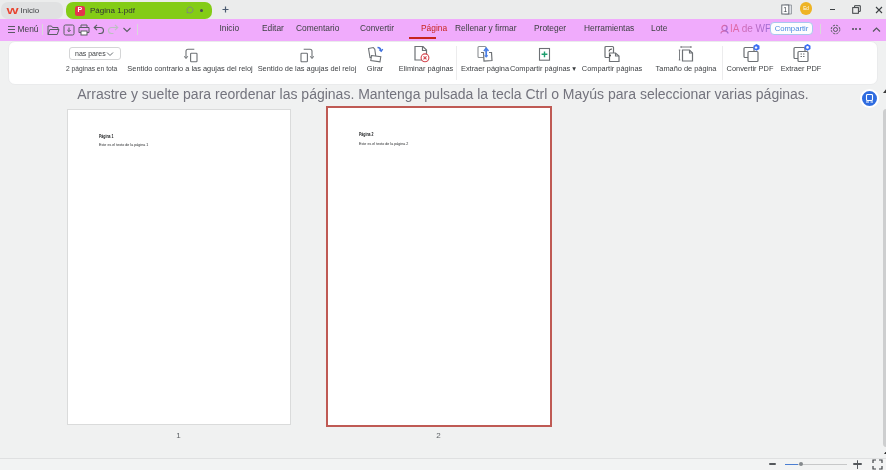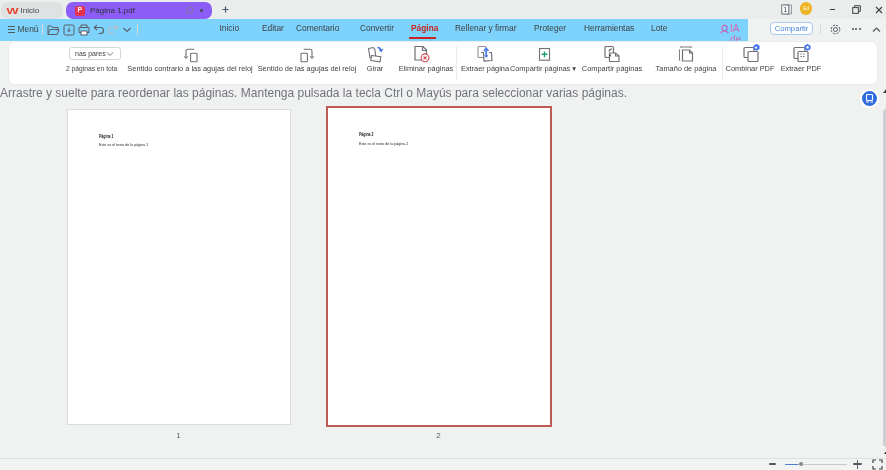--- a/index.html
+++ b/index.html
@@ -3,36 +3,36 @@
 <style>
 *{margin:0;padding:0;box-sizing:border-box}
 html,body{width:886px;height:470px;overflow:hidden}
 body{font-family:"Liberation Sans",sans-serif;position:relative;background:#f0f1f1}
 .abs{position:absolute}
 
 #titlebar{left:0;top:0;width:886px;height:19px;background:#ebecec}
 #tab-inicio{left:1px;top:2px;width:62px;height:17px;background:#e0e1e2;border-radius:7px;display:flex;align-items:center}
 #tab-inicio .w{font-weight:900;font-size:9.5px;color:#e8432e;margin-left:6.5px;transform:scaleX(1.35);display:inline-block}
 #tab-inicio .t{font-size:8px;color:#3f4245;margin-left:4px}
-#tab-doc{left:66px;top:2px;width:146px;height:17px;background:#8b5cf6;border-radius:7px;display:flex;align-items:center}
+#tab-doc{left:66px;top:2px;width:146px;height:17px;background:#84cc16;border-radius:7px;display:flex;align-items:center}
 #pdfico{width:10px;height:10px;margin-left:9px;background:#e5334d;border-radius:2.5px;position:relative}
 #pdfico::after{content:"P";position:absolute;left:2.6px;top:0.6px;font-size:7px;font-weight:bold;color:#fff}
 #tab-doc .t{font-size:8px;color:#2f3235;margin-left:5px}
 
-#menurow{left:0;top:19px;width:748px;height:22px;background:#7dd3fc}
+#menurow{left:0;top:19px;width:886px;height:22px;background:#f0abfc}
 .mtab{position:absolute;top:4px;font-size:8.4px;color:#3e4144}
 .sep{position:absolute;width:1px;background:#d8d9da}
 
 #ribbonzone{left:0;top:41px;width:790px;height:45px;background:#f0f1f1}
 #ribbonpanel{position:absolute;left:8px;top:0px;width:870px;height:44px;background:#fff;border-radius:7px;border:1px solid #eaebec}
 .rlabel{position:absolute;top:22.5px;font-size:7.4px;color:#3b3e41;white-space:nowrap;transform:translateX(-50%)}
 .rsep{position:absolute;top:5px;height:34px;width:1px;background:#ececed}
 
 #content{left:0;top:86px;width:886px;height:371.5px;background:#f0f1f1}
-#hint{position:absolute;left:0;top:-0.5px;width:886px;font-size:12px;color:#73737d}
+#hint{position:absolute;left:0;top:-0.5px;width:886px;text-align:center;font-size:14px;color:#73737d}
 #page1{position:absolute;left:67px;top:22.5px;width:224px;height:316.5px;background:#fff;border:1px solid #dadbdb}
 #page2{position:absolute;left:325.5px;top:20px;width:226px;height:320.5px;background:#fff;border:2px solid #bf5a54}
 .pt1{position:absolute;font-size:4.5px;font-weight:bold;color:#151719;white-space:nowrap;transform:scaleX(0.78);transform-origin:0 0}
 .pt2{position:absolute;font-size:4.1px;color:#26282a;white-space:nowrap;transform:scaleX(0.9);transform-origin:0 0}
 .plabel{position:absolute;top:344.5px;font-size:8px;color:#5f6367;transform:translateX(-50%)}
 
 #statusbar{left:0;top:457.5px;width:886px;height:12.5px;background:#f2f3f3;border-top:1px solid #dfe0e1}
 svg{display:block}
 </style></head>
 <body>
@@ -102,21 +102,21 @@
     </svg>
   <svg class="abs" style="left:122px;top:7px" width="10" height="8" viewBox="0 0 10 8">
       <path d="M1.5 2l3.5 3.5L8.5 2" fill="none" stroke="#5a5e63" stroke-width="1.1"></path>
     </svg>
   <div class="sep" style="left:137px;top:5px;height:11px"></div>
 
   <div class="mtab" style="left:219.5px">Inicio</div>
   <div class="mtab" style="left:262px">Editar</div>
   <div class="mtab" style="left:296px">Comentario</div>
   <div class="mtab" style="left:360px">Convertir</div>
-  <div class="mtab" style="left:411px;color:#c7251d;font-weight:bold">Página</div>
+  <div class="mtab" style="left:421px;color:#c7251d;font-weight:normal">Página</div>
   <div class="abs" style="left:409px;top:17.5px;width:27px;height:2px;background:#c7251d"></div>
   <div class="mtab" style="left:455px">Rellenar y firmar</div>
   <div class="mtab" style="left:534px">Proteger</div>
   <div class="mtab" style="left:584px">Herramientas</div>
   <div class="mtab" style="left:651px">Lote</div>
 
   <svg class="abs" style="left:719.5px;top:5px" width="9" height="11" viewBox="0 0 9 11">
       <defs>
         <linearGradient id="ia" x1="0" y1="0" x2="1" y2="1">
           <stop offset="0" stop-color="#e8679e"></stop>
@@ -156,21 +156,21 @@
   <div class="rlabel" style="left:190px">Sentido contrario a las agujas del reloj</div>
   <div class="rlabel" style="left:307px">Sentido de las agujas del reloj</div>
   <div class="rlabel" style="left:375px">Girar</div>
   <div class="rlabel" style="left:426px">Eliminar páginas</div>
   <div class="rsep" style="left:455.5px"></div>
   <div class="rlabel" style="left:485px">Extraer página</div>
   <div class="rlabel" style="left:543px">Compartir páginas ▾</div>
   <div class="rlabel" style="left:612px">Compartir páginas</div>
   <div class="rlabel" style="left:686px">Tamaño de página</div>
   <div class="rsep" style="left:722px"></div>
-  <div class="rlabel" style="left:750px">Combinar PDF</div>
+  <div class="rlabel" style="left:750px">Convertir PDF</div>
   <div class="rlabel" style="left:801px">Extraer PDF</div>
 
   <svg class="abs" style="left:183.5px;top:5.5px" width="14" height="16" viewBox="0 0 14 16">
       <rect x="6.6" y="6.2" width="6.4" height="8.6" rx="0.8" fill="#fff" stroke="#6d7175" stroke-width="1.1"></rect>
       <path d="M10.3 2.3H4a2 2 0 0 0-2 2V11" fill="none" stroke="#6d7175" stroke-width="1.1"></path>
       <path d="M0.2 9.2L2 11.6L3.8 9.2" fill="none" stroke="#6d7175" stroke-width="1"></path>
     </svg>
 
   <svg class="abs" style="left:299.5px;top:5.5px" width="14" height="16" viewBox="0 0 14 16">
       <rect x="1" y="6.2" width="6.4" height="8.6" rx="0.8" fill="#fff" stroke="#6d7175" stroke-width="1.1"></rect>

